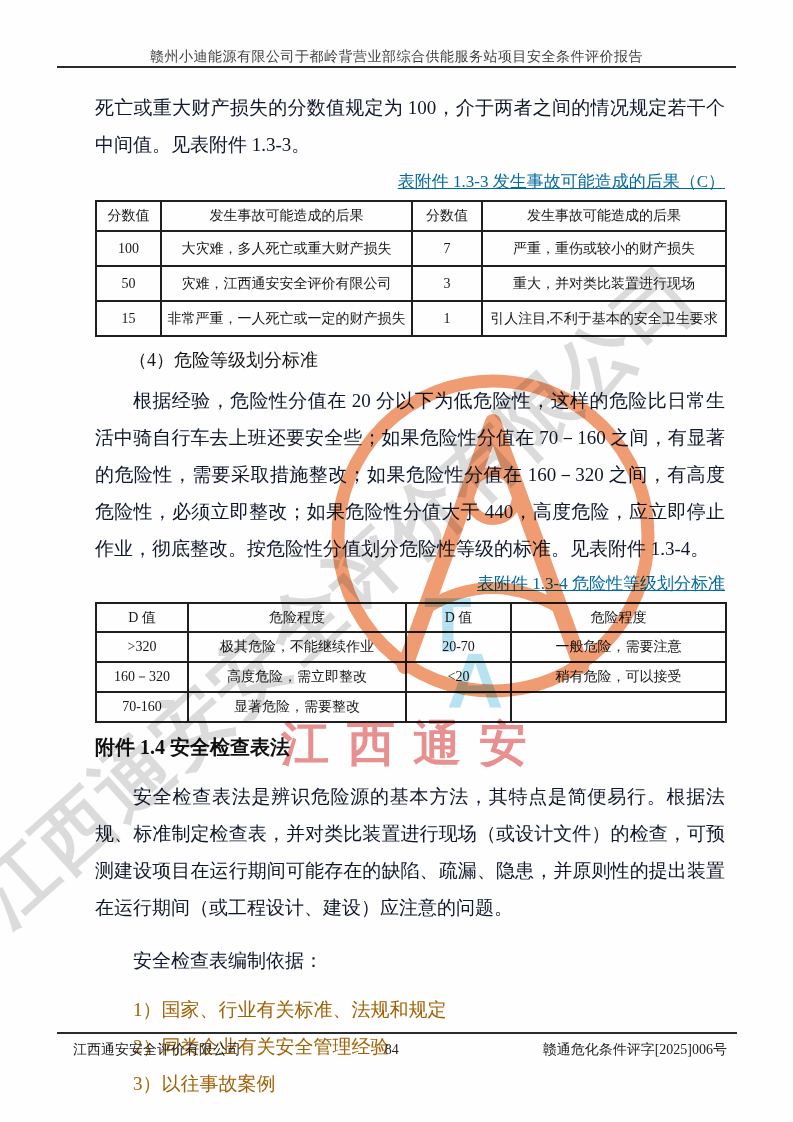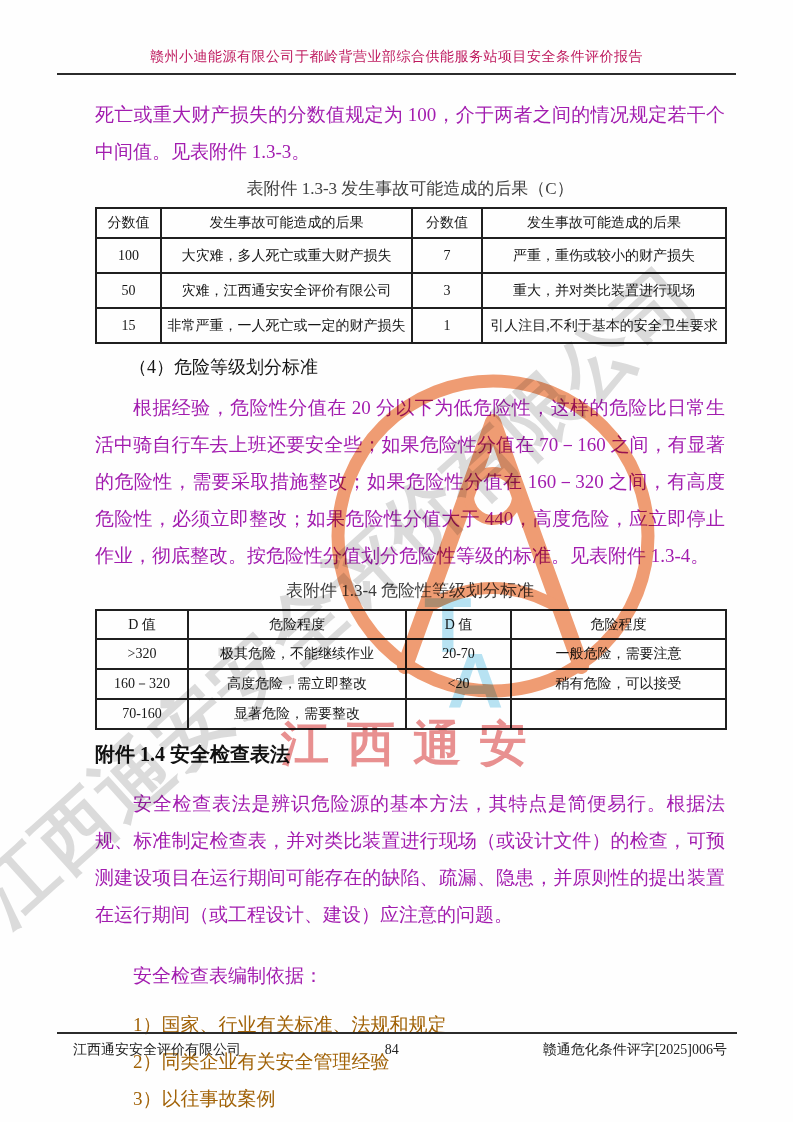--- a/index.html
+++ b/index.html
@@ -4,31 +4,31 @@
 <style>
   html,body{margin:0;padding:0;background:#888;}
   .page{
     position:relative;width:793px;height:1122px;margin:0 auto;
     background:#fefefe;overflow:hidden;
     font-family:"Liberation Serif","DejaVu Serif",serif;
     color:#1c1c1c;
   }
   .content-layer{position:relative;z-index:1;}
   
-  .doc-header{margin:48px 57px 0 57px;text-align:center;padding-bottom:7px;
-    border-bottom:2px solid #2b2b2b;font-size:14px;letter-spacing:.5px;color:#be185d;}
+  .doc-header{margin:48px 57px 0 57px;text-align:center;
+    border-bottom:2px solid #2b2b2b;font-size:14px;letter-spacing:.5px;color:#404040;}
   
   .main{margin:0 68px 0 95px;width:630px;}
-  .para{font-size:19px;line-height:37px;text-align:justify;margin:0;color:#a21caf;}
+  .para{font-size:19px;line-height:37px;text-align:justify;margin:0;color:#0f172a;}
   .indent{text-indent:2em;}
   .p1{margin-top:21px;}
   .p2{margin-top:9px;}
   .p3{margin-top:16px;}
-  .p4{margin-top:24px;}
-  .tbl-title{font-size:17px;line-height:26px;text-align:center;margin-top:6px;color:#404040;}
+  .p4{margin-top:16px;}
+  .tbl-title{font-size:17px;line-height:26px;text-align:right;margin-top:6px;color:#0369a1;text-decoration:underline;}
   .tbl-title2{margin-top:4px;}
   table{border-collapse:collapse;table-layout:fixed;width:630px;margin-top:5px;}
   td,th{border:2px solid #1f1f1f;font-size:14px;font-weight:normal;
     text-align:center;vertical-align:middle;padding:0 1px;color:#161616;overflow:hidden;}
   .t1 .hrow td{height:28px;}
   .t1 .drow td{height:33px;}
   .t2 .hrow td{height:27px;}
   .t2 .drow td{height:28px;}
   .sub-heading{font-size:18px;line-height:26px;margin-top:10px;padding-left:34px;color:#161616;}
   .att-heading{font-size:20px;font-weight:bold;line-height:30px;margin-top:9px;color:#111;}

